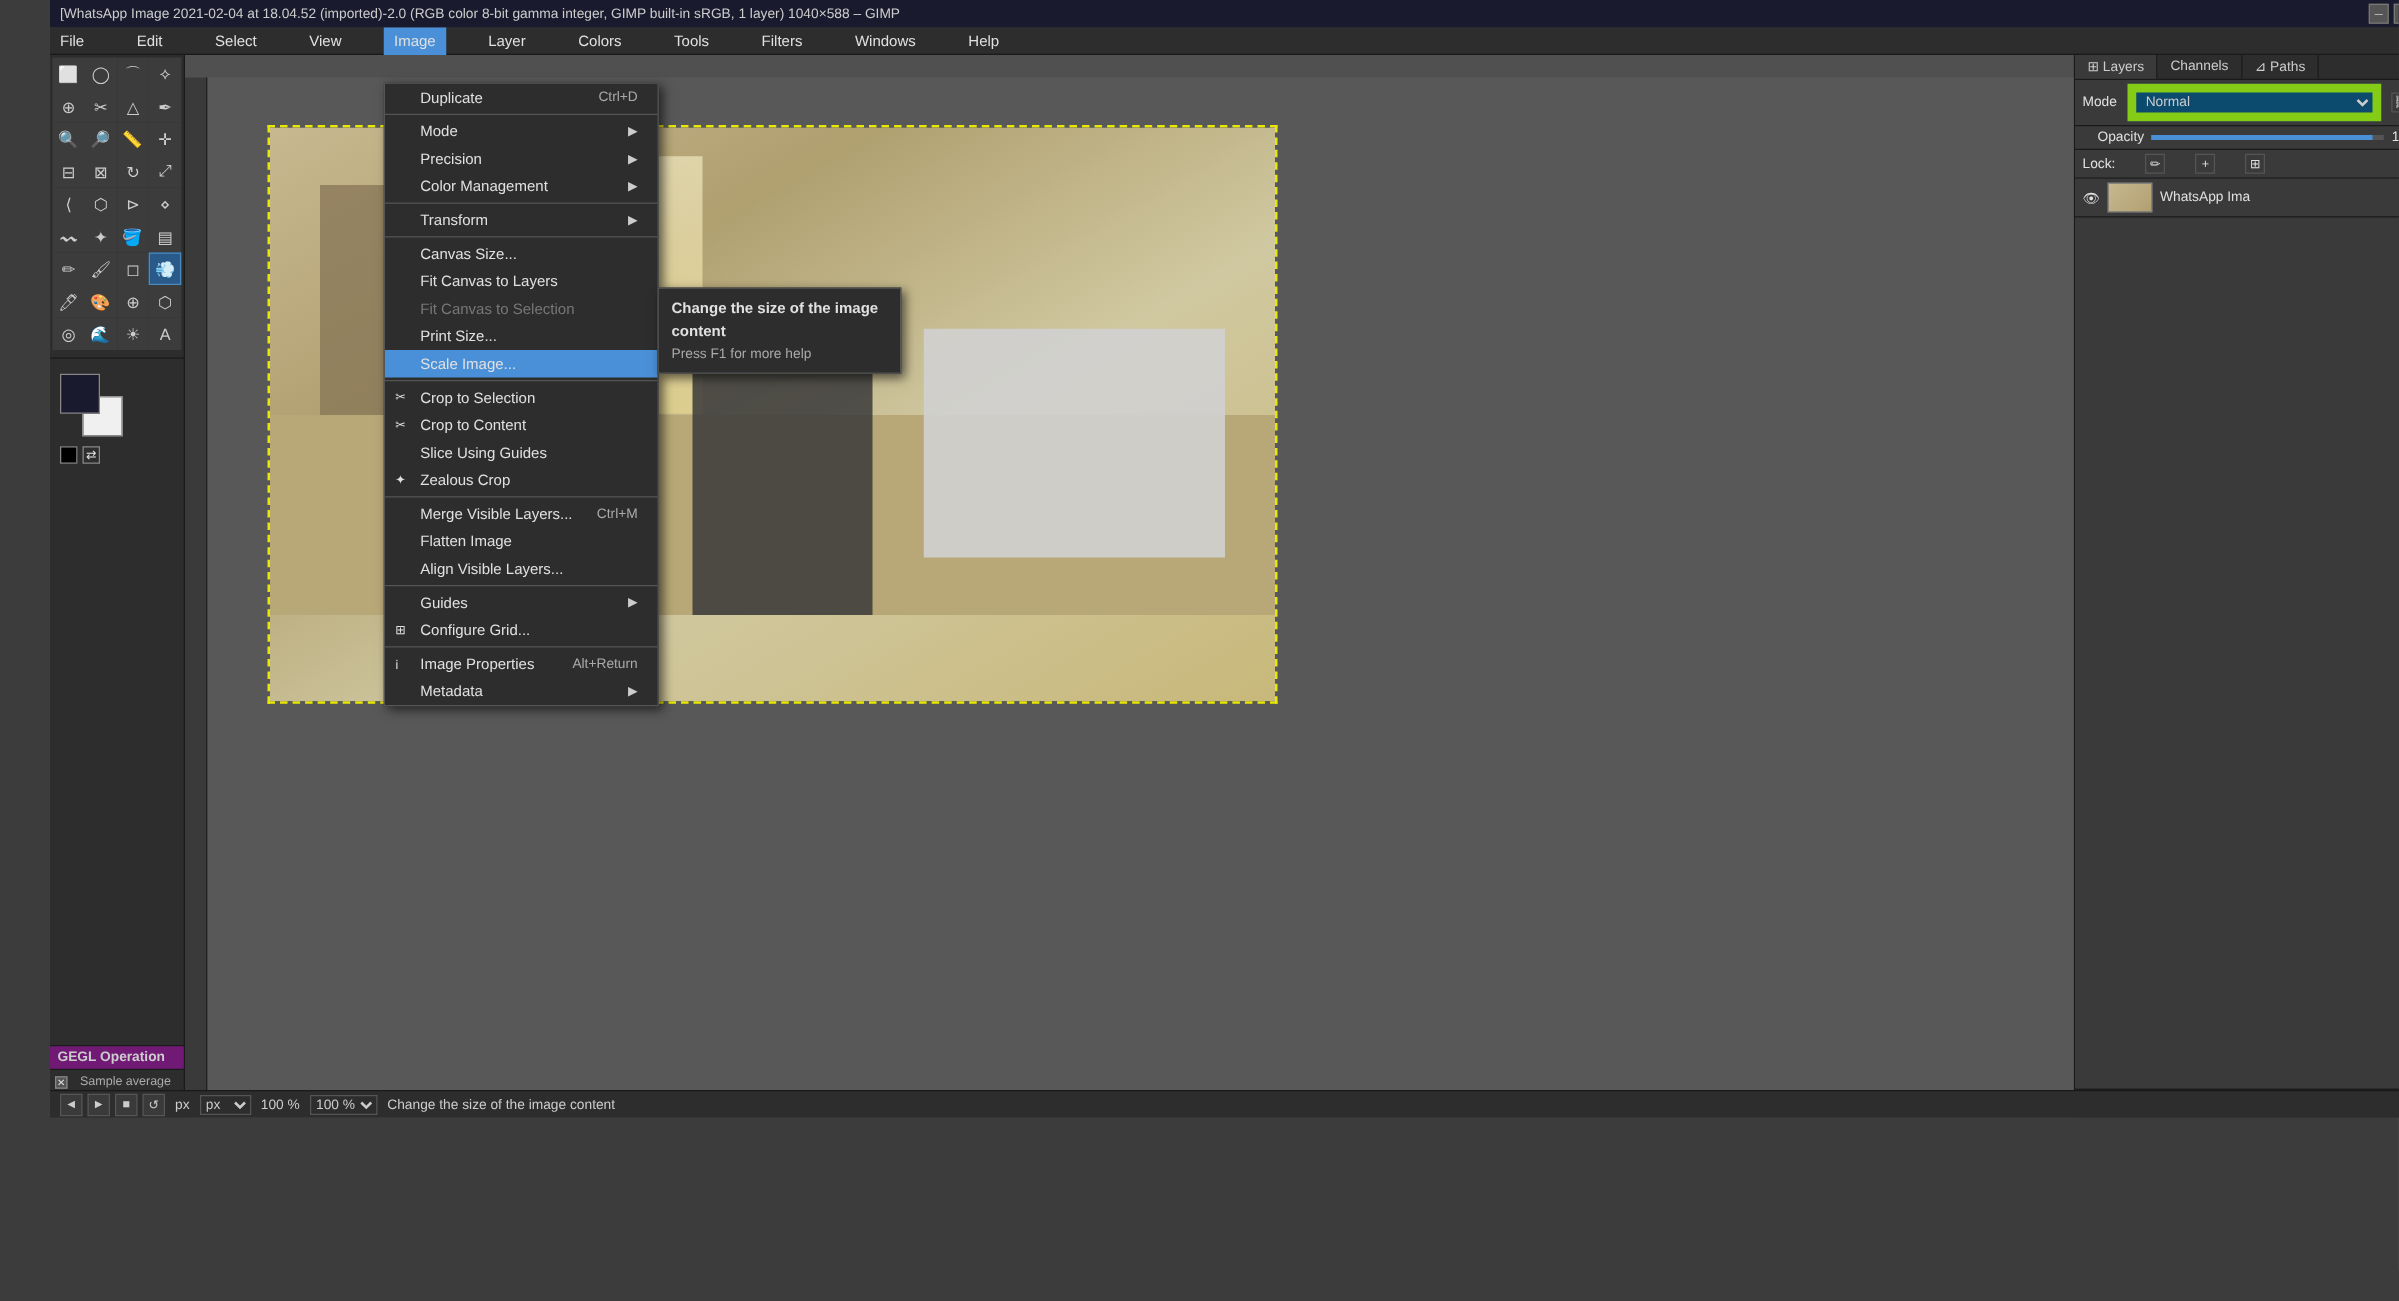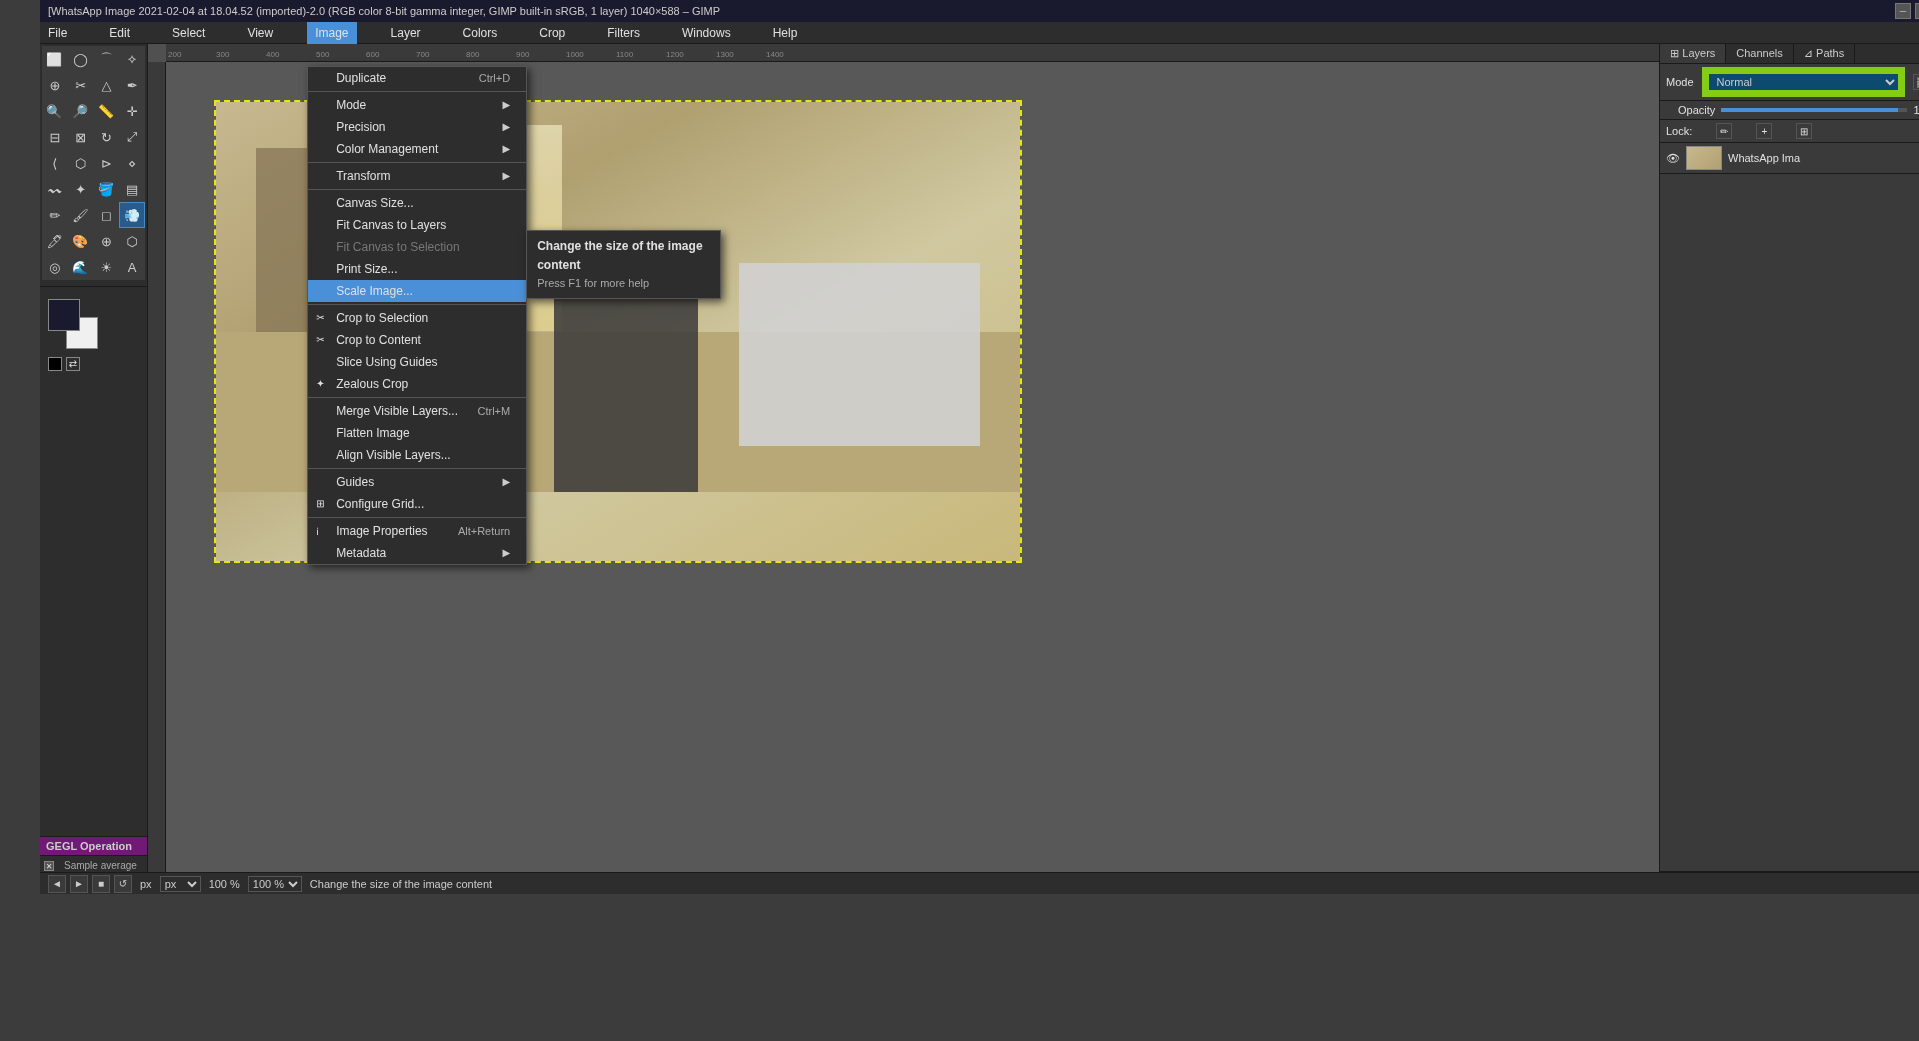--- a/index.html
+++ b/index.html
@@ -520,21 +520,21 @@
         </div>
 
         <div id="scale-tooltip">
           <div class="tooltip-title">Change the size of the image content</div>
           <div class="tooltip-hint">Press F1 for more help</div>
         </div>
       </div>
     </div>
     <div class="menu-item">Layer</div>
     <div class="menu-item">Colors</div>
-    <div class="menu-item">Crop</div>
+    <div class="menu-item">Tools</div>
     <div class="menu-item">Filters</div>
     <div class="menu-item">Windows</div>
     <div class="menu-item">Help</div>
   </div>
 
   <div class="work-area" style="flex:1; display:flex; overflow:hidden;">
 
     <div class="tools-column">
 
       <div style="padding:2px;">
@@ -614,37 +614,20 @@
         <div style="display:flex;align-items:center;padding:2px 4px;gap:4px;">
           <div style="width:10px;height:10px;border:1px solid #888;background:#555;cursor:pointer;font-size:8px;text-align:center;">✕</div>
           <span id="sample-label" style="font-size:10px;color:#aaa;">Sample average</span>
         </div>
         <div id="radius-label">Radius</div>
       </div>
     </div>
 
     <div class="canvas-middle">
 
-      <div style="position:absolute;top:0;left:18px;right:0;height:18px;background:#3a3a3a;border-bottom:1px solid #1a1a1a;overflow:hidden;display:flex;align-items:flex-end;">
-        <div style="display:flex;padding-bottom:2px;">
-          <span style="font-size:8px;color:#888;width:50px;text-align:left;padding-left:2px;">200</span>
-          <span style="font-size:8px;color:#888;width:50px;">300</span>
-          <span style="font-size:8px;color:#888;width:50px;">400</span>
-          <span style="font-size:8px;color:#888;width:50px;">500</span>
-          <span style="font-size:8px;color:#888;width:50px;">600</span>
-          <span style="font-size:8px;color:#888;width:50px;">700</span>
-          <span style="font-size:8px;color:#888;width:50px;">800</span>
-          <span style="font-size:8px;color:#888;width:50px;">900</span>
-          <span style="font-size:8px;color:#888;width:50px;">1000</span>
-          <span style="font-size:8px;color:#888;width:50px;">1100</span>
-          <span style="font-size:8px;color:#888;width:50px;">1200</span>
-          <span style="font-size:8px;color:#888;width:50px;">1300</span>
-          <span style="font-size:8px;color:#888;width:50px;">1400</span>
-        </div>
-      </div>
 
       <div style="position:absolute;top:18px;left:0;bottom:0;width:18px;background:#3a3a3a;border-right:1px solid #1a1a1a;overflow:hidden;">
         <div style="display:flex;flex-direction:column;padding-top:2px;">
           <span style="font-size:8px;color:#888;height:50px;writing-mode:vertical-rl;transform:rotate(180deg);"> </span>
         </div>
       </div>
 
       <div style="position:absolute;top:18px;left:18px;right:0;bottom:0;background:#585858;overflow:hidden;">
 
         <div style="position:absolute;top:38px;left:48px;width:808px;height:463px;border:2px dashed #e8e800;overflow:hidden;">

